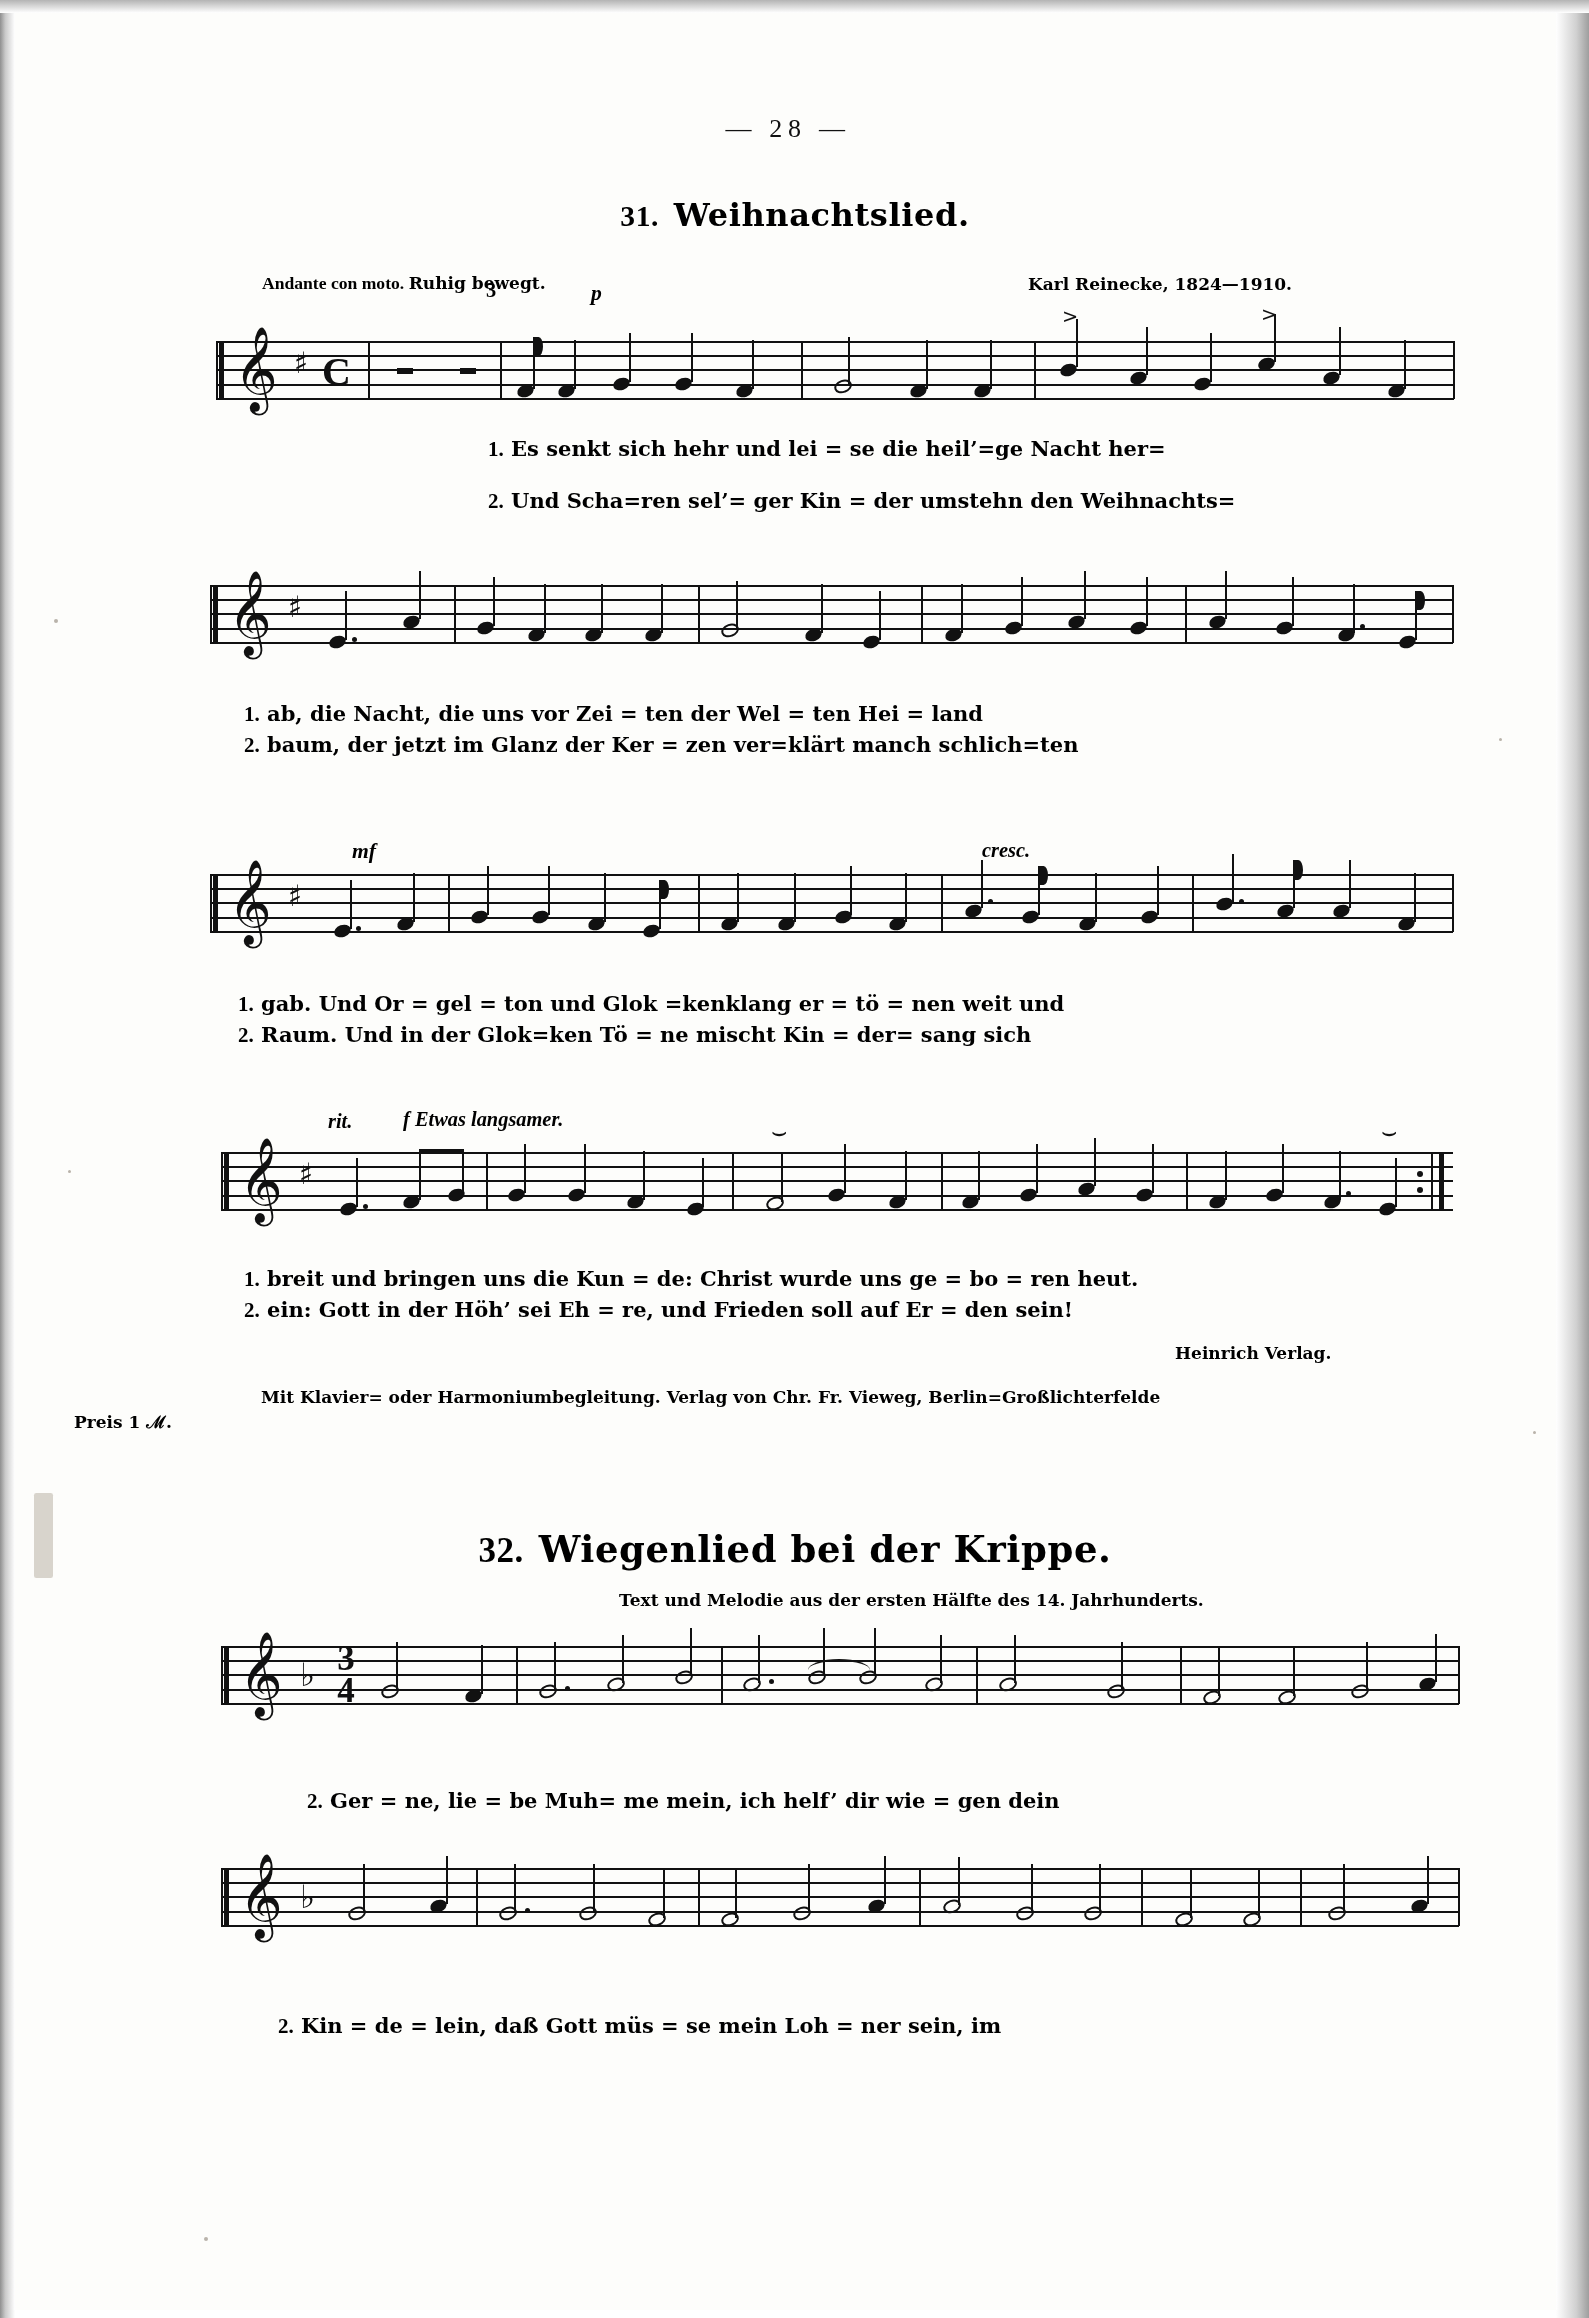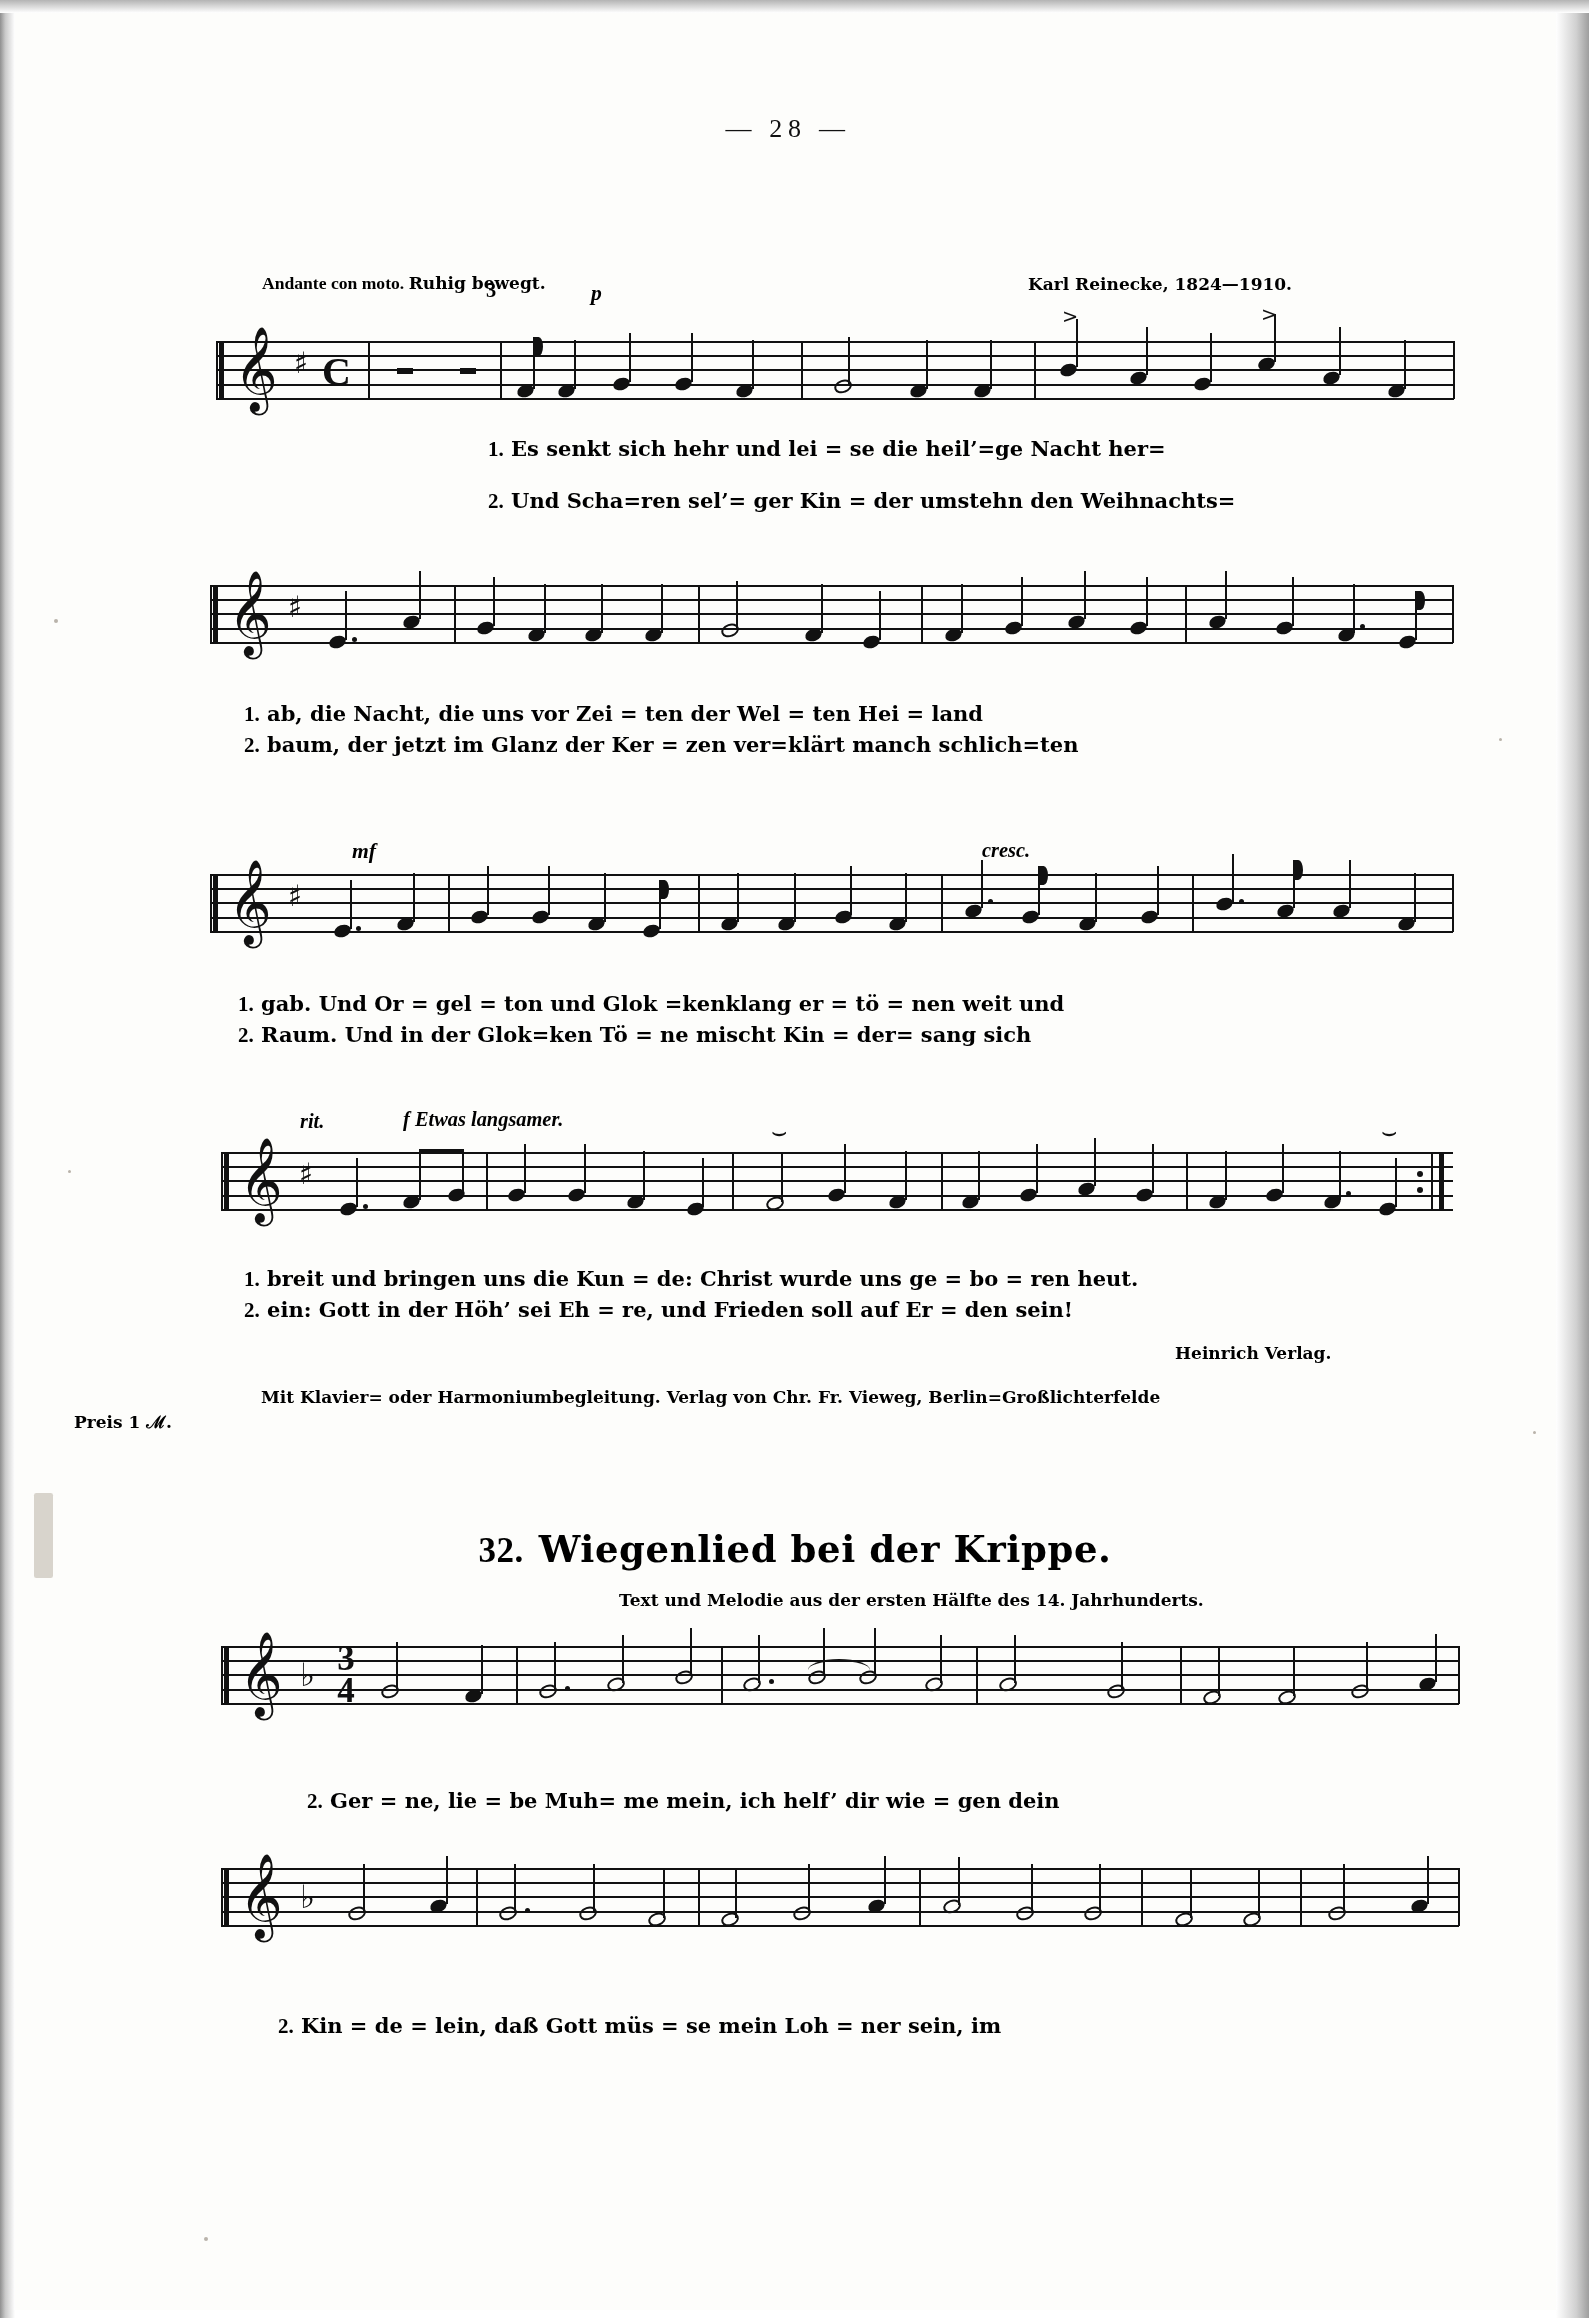--- a/index.html
+++ b/index.html
@@ -276,20 +276,23 @@
 
   <div class="speck" style="left:54px;top:619px;width:4px;height:4px;"></div>
   <div class="speck" style="left:68px;top:1170px;width:3.4px;height:3.4px;"></div>
   <div class="speck" style="left:204px;top:2237px;width:4px;height:4px;"></div>
   <div class="speck" style="left:1499px;top:738px;width:3.4px;height:3.4px;"></div>
   <div class="speck" style="left:1533px;top:1431px;width:3.4px;height:3.4px;"></div>
   <div class="speck" style="left:34px;top:1493px;width:19.3px;height:85px;border-radius:2.3px;background:#d8d4cc;"></div>
 
   <div class="pagenum">— 28 —</div>
 
+  <div class="song-title" style="top:196px;">
+    <span class="num">31.</span><span class="name fraktur">Weihnachtslied.</span>
+  </div>
 
   <div class="tempo-mark" style="left:262px;top:273px;">
     <span class="ital">Andante con moto.</span>
     <span class="frk">Ruhig bewegt.</span>
   </div>
 
   <div class="composer" style="left:1028px;top:274px;">Karl Reinecke, 1824—1910.</div>
 
   <div class="system" style="left:216px;top:341px;width:1238px;height:91px;">
     <div class="staff-lines" style="width:1238px;height:57px;">
@@ -501,21 +504,21 @@
 
   <div class="lyric-line" style="left:238px;top:991px;">
     <span class="vno">1.</span>
     <span>gab. Und Or = gel = ton und Glok =kenklang er = tö = nen weit und</span>
   </div>
   <div class="lyric-line" style="left:238px;top:1022px;">
     <span class="vno">2.</span>
     <span>Raum. Und in  der Glok=ken  Tö =  ne mischt Kin = der= sang  sich</span>
   </div>
 
-  <div class="expr" style="left:300px;top:1110px;"><span>rit.</span></div>
+  <div class="expr" style="left:328px;top:1110px;"><span>rit.</span></div>
   <div class="expr" style="left:403px;top:1108px;"><span>f Etwas langsamer.</span></div>
 
   <div class="system" style="left:221px;top:1152px;width:1232px;height:91px;">
     <div class="staff-lines" style="width:1232px;height:57px;">
       <i style="top:0px;"></i>
         <i style="top:14px;"></i>
         <i style="top:28px;"></i>
         <i style="top:43px;"></i>
         <i style="top:57px;"></i>
     </div>

